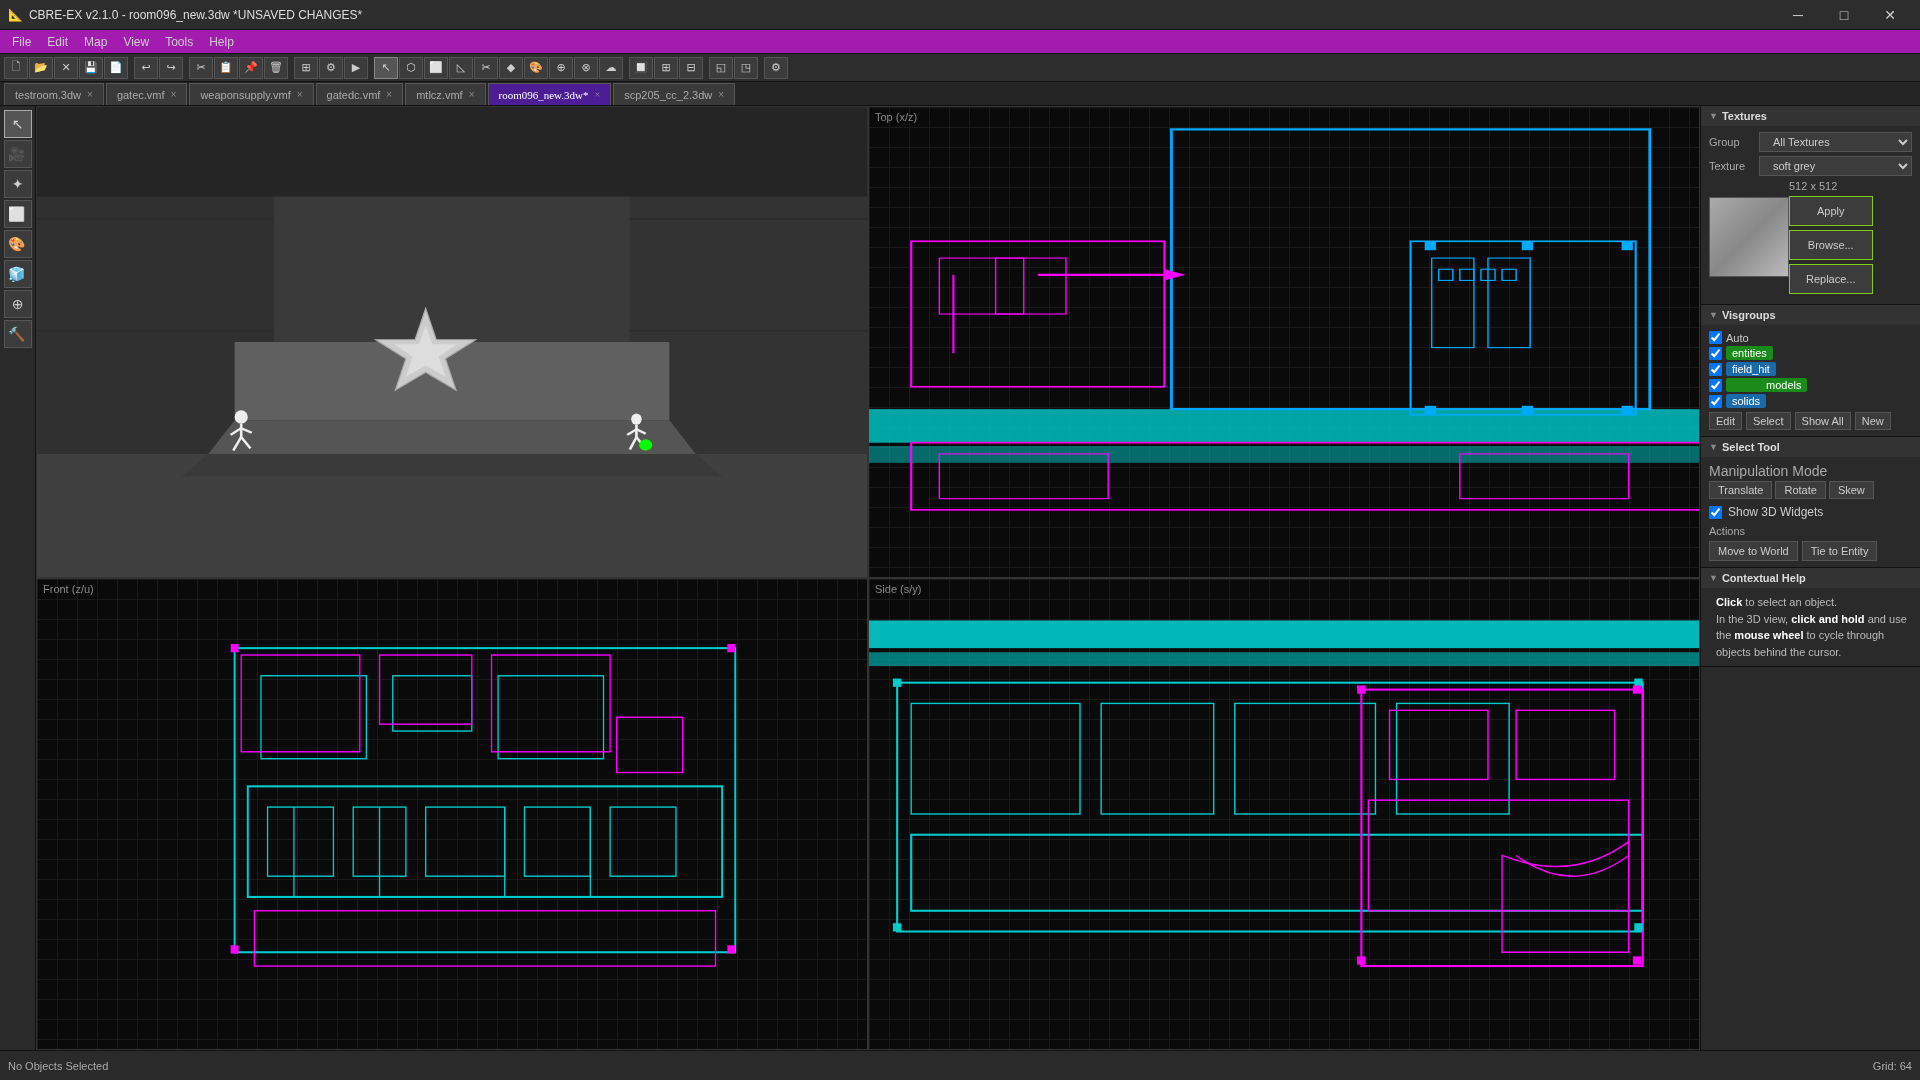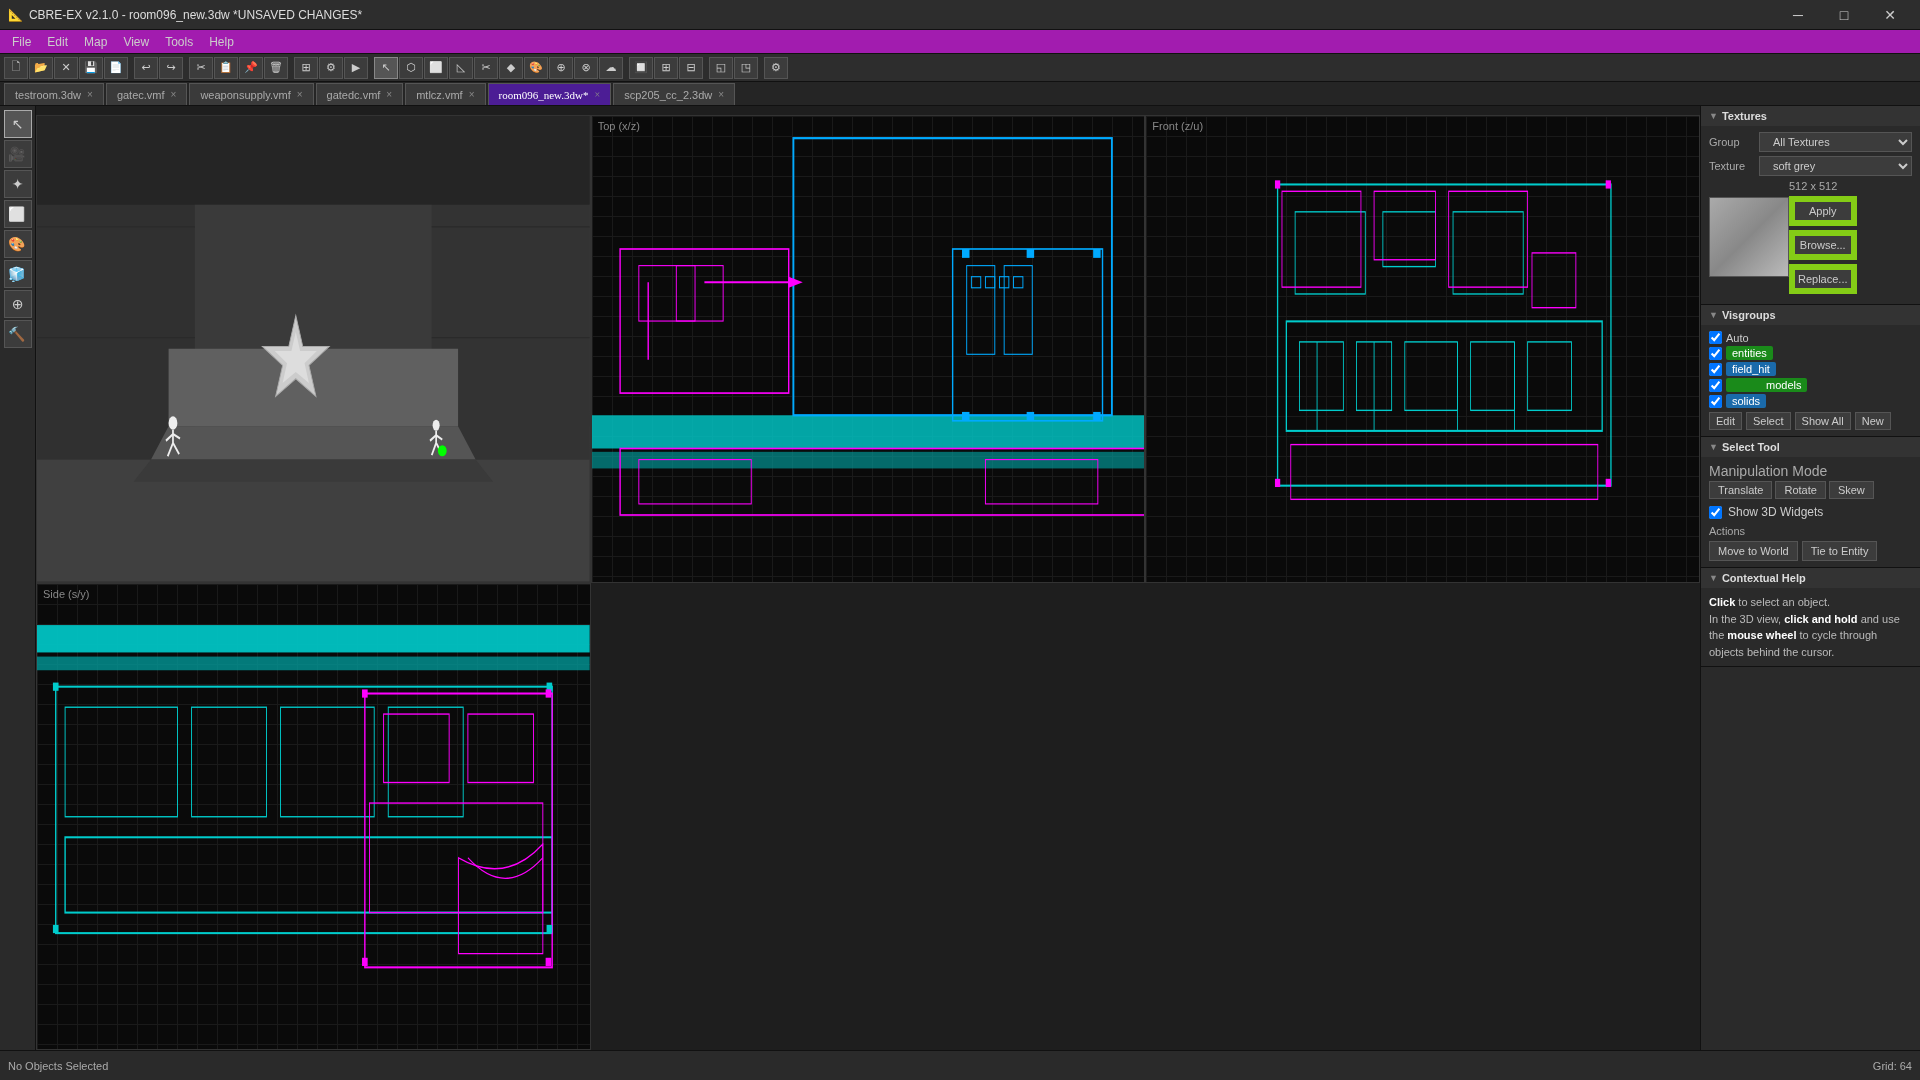--- a/index.html
+++ b/index.html
@@ -29,21 +29,21 @@
 
     
     #main { display: flex; height: calc(1080px - 30px - 24px - 28px - 24px - 30px); }
 
     
     #left-toolbar { width: 36px; background: #2a2a2a; border-right: 1px solid #111; display: flex; flex-direction: column; align-items: center; padding: 4px 2px; gap: 2px; }
     .lt-btn { width: 28px; height: 28px; background: #3c3c3c; border: 1px solid #555; color: #ccc; font-size: 14px; cursor: pointer; display: flex; align-items: center; justify-content: center; }
     .lt-btn.active { background: #555; border-color: #aaa; }
 
     
-    #viewport-area { flex: 1; display: grid; grid-template-columns: 1fr 1fr 1fr; grid-template-rows: 1fr 1fr; margin-top: 9px; }
+    #viewport-area { flex: 1; display: grid; grid-template-columns: 1fr 1fr; grid-template-rows: 1fr 1fr; }
     .viewport { position: relative; background: #111; border: 1px solid #333; overflow: hidden; }
     .viewport-label { position: absolute; top: 4px; left: 6px; font-size: 11px; color: #888; z-index: 2; }
 
     
     #view-3d { background: #1a1a1a; }
     .view-3d-bg { width: 100%; height: 100%; background: linear-gradient(180deg, #3a3a3a 0%, #555 30%, #444 60%, #333 100%); position: relative; }
 
     
     .grid-view { background: #0a0a0a; position: relative; overflow: hidden; }
     .grid-lines { position: absolute; inset: 0; background-image: linear-gradient(#1a1a1a 1px, transparent 1px), linear-gradient(90deg, #1a1a1a 1px, transparent 1px); background-size: 20px 20px; }
@@ -52,21 +52,21 @@
     #right-panel { width: 220px; background: #2a2a2a; border-left: 1px solid #111; display: flex; flex-direction: column; overflow-y: auto; }
     .panel-section { border-bottom: 1px solid #111; }
     .panel-header { background: #333; padding: 4px 8px; font-size: 11px; font-weight: bold; color: #ddd; display: flex; align-items: center; gap: 4px; cursor: pointer; }
     .panel-header .arrow { font-size: 9px; color: #888; }
     .panel-content { padding: 6px 8px; }
     .panel-row { display: flex; align-items: center; margin-bottom: 4px; }
     .panel-label { font-size: 11px; color: #aaa; min-width: 50px; }
     .panel-select { flex: 1; background: #3c3c3c; border: 1px solid #555; color: #ccc; font-size: 11px; padding: 2px 9px; height: 20px; }
     .texture-preview { width: 80px; height: 80px; background: #888; border: 1px solid #555; flex-shrink: 0; }
     .texture-info { font-size: 11px; color: #aaa; }
-    .panel-btn { background: #3c3c3c; border: 6px solid #84cc16; color: #ccc; font-size: 11px; padding: 2px 3px; cursor: pointer; height: 30px; }
+    .panel-btn { background: #3c3c3c; border: 1px solid #84cc16; color: #ccc; font-size: 11px; padding: 2px 16px; cursor: pointer; height: 30px; }
     .visgroup-item { display: flex; align-items: center; gap: 4px; margin-bottom: 2px; font-size: 11px; }
     .visgroup-item input[type=checkbox] { margin: 0; }
     .visgroup-badge { padding: 1px 6px; border-radius: 2px; font-size: 11px; color: #fff; }
     .badge-entities { background: #1a8a1a; }
     .badge-field-hit { background: #1a6aaa; }
     .badge-models { background: #1a8a1a; padding-left: 40px; }
     .badge-solids { background: #1a6aaa; }
     .visgroup-actions { display: flex; gap: 4px; flex-wrap: wrap; margin-top: 4px; }
     .visgroup-btn { background: #3c3c3c; border: 1px solid #555; color: #ccc; font-size: 11px; padding: 2px 6px; cursor: pointer; }
 
@@ -74,21 +74,21 @@
     .select-tool-content { padding: 6px 8px; }
     .manipulation-label { font-size: 14px; color: #aaa; margin-bottom: 2px; }
     .manip-btns { display: flex; gap: 3px; margin-bottom: 6px; }
     .manip-btn { background: #3c3c3c; border: 1px solid #555; color: #ccc; font-size: 11px; padding: 2px 8px; cursor: pointer; }
     .show-3d-row { display: flex; align-items: center; gap: 6px; margin-bottom: 6px; }
     .actions-label { font-size: 11px; color: #aaa; margin-bottom: 4px; }
     .action-btns { display: flex; gap: 4px; }
     .action-btn { background: #3c3c3c; border: 1px solid #555; color: #ccc; font-size: 11px; padding: 3px 8px; cursor: pointer; }
 
     
-    .help-content { padding: 6px 8px; font-size: 11px; color: #bbb; line-height: 1.5; }
+    .help-content { padding: 6px 8px; font-size: 11px; color: #bbb; line-height: 1.5; margin-left: 7px; }
     .help-content strong { color: #fff; }
 
     
     #statusbar { height: 30px; background: #2a2a2a; border-top: 1px solid #111; display: flex; align-items: center; padding: 0 8px; font-size: 11px; color: #aaa; justify-content: space-between; }
 
     
     .vp-svg { position: absolute; inset: 0; width: 100%; height: 100%; }
   </style>
 </head>
 <body>

